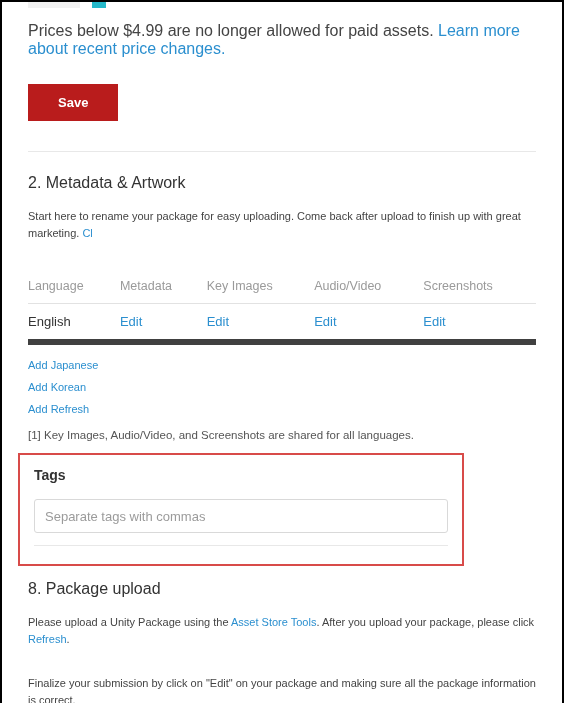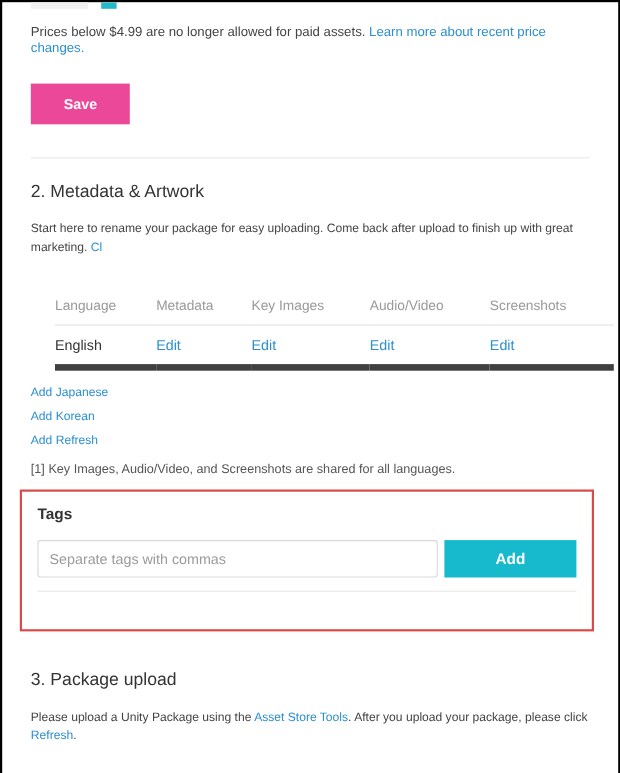--- a/index.html
+++ b/index.html
@@ -11,66 +11,66 @@
     width: 564px;
     border: 2px solid #000;
     padding: 0 26px 10px 26px;
   }
   .top-placeholder {
     height: 8px;
     margin-bottom: 6px;
   }
   .tp1 { display:inline-block; width:52px; height:6px; background:#f1f1f1; vertical-align:top; }
   .tp2 { display:inline-block; width:14px; height:6px; background:#25b8c9; margin-left:12px; vertical-align:top; }
-  .notice { font-size: 12px; color: #444; margin: 12px 0 26px 0; }
+  .notice { font-size: 16px; color: #444; margin: 12px 0 26px 0; }
   .link { color: #2b8fcf; cursor: pointer; }
   .btn-primary {
-    background: #ec4899;
+    background: #b91c1c;
     color: #fff;
     border: none;
     font-weight: bold;
     font-size: 13px;
     padding: 11px 30px;
     cursor: pointer;
   }
   .btn-add {
     background: #17bacc;
     color: #fff;
     border: none;
     font-weight: bold;
     font-size: 14px;
     width: 120px;
     height: 34px;
     cursor: pointer;
   }
   hr.div { border: none; border-top: 1px solid #e8e8e8; margin: 30px 0 22px 0; }
   h2.section { font-size: 16px; font-weight: 500; color: #333; margin-bottom: 16px; }
   .desc { font-size: 11px; color: #444; margin-bottom: 28px; line-height:1.5; }
-  table.meta { width: 100%; border-collapse: collapse; margin-bottom: 14px; margin-left: 22px; }
+  table.meta { width: 100%; border-collapse: collapse; margin-bottom: 14px; }
   table.meta th {
     text-align: left;
     font-weight: normal;
     color: #9a9a9a;
     font-size: 12.5px;
     padding: 10px 6px 10px 0;
     border-bottom: 1px solid #e2e2e2;
   }
   table.meta td {
     padding: 10px 6px 10px 0;
     border-bottom: 6px solid #404040;
     font-size: 13px;
     color: #333;
   }
   .addlang { color: #2b8fcf; font-size: 11px; margin: 10px 0; cursor: pointer; }
   .footnote { font-size: 11.5px; color: #555; margin: 14px 0 12px 0; }
   .tags-box {
     border: 2px solid #d84b49;
-    padding: 12px 14px 34px 14px;
-    margin-bottom: 36px;
-    width: 522px;
+    padding: 12px 14px 18px 14px;
+    margin-bottom: 14px;
+    width: 446px;
     margin-left: -10px;
   }
   .tags-title { font-size: 14px; font-weight: bold; color: #333; margin-bottom: 16px; }
   .tags-row { display: flex; gap: 6px; margin-bottom: 12px;}
   .tags-row input[type=text] {
     flex: 1;
     height: 34px;
     border: 1px solid #d9d9d9;
     border-radius: 3px;
     padding: 0 10px;
@@ -128,26 +128,25 @@
 <div class="addlang">Add Japanese</div>
 <div class="addlang">Add Korean</div>
 <div class="addlang">Add Refresh</div>
 
 <p class="footnote">[1] Key Images, Audio/Video, and Screenshots are shared for all languages.</p>
 
 <div class="tags-box">
   <div class="tags-title">Tags</div>
   <div class="tags-row">
     <input type="text" placeholder="Separate tags with commas" style="">
-    <button class="btn-add">Add</button>
   </div>
   <hr class="tags-hr">
 </div>
 
-<h2 class="section">3. Package upload</h2>
+<h2 class="section">8. Package upload</h2>
 
 <p class="desc">
   <span>Please upload a Unity Package using the </span><span class="link">Asset Store Tools</span><span>. After you upload your package, please click </span><span class="link">Refresh</span><span>.</span>
 </p>
 
 <p class="desc">
   <span>Finalize your submission by click on "Edit" on your package and making sure all the package information is correct. </span>
 </p>
 
 

